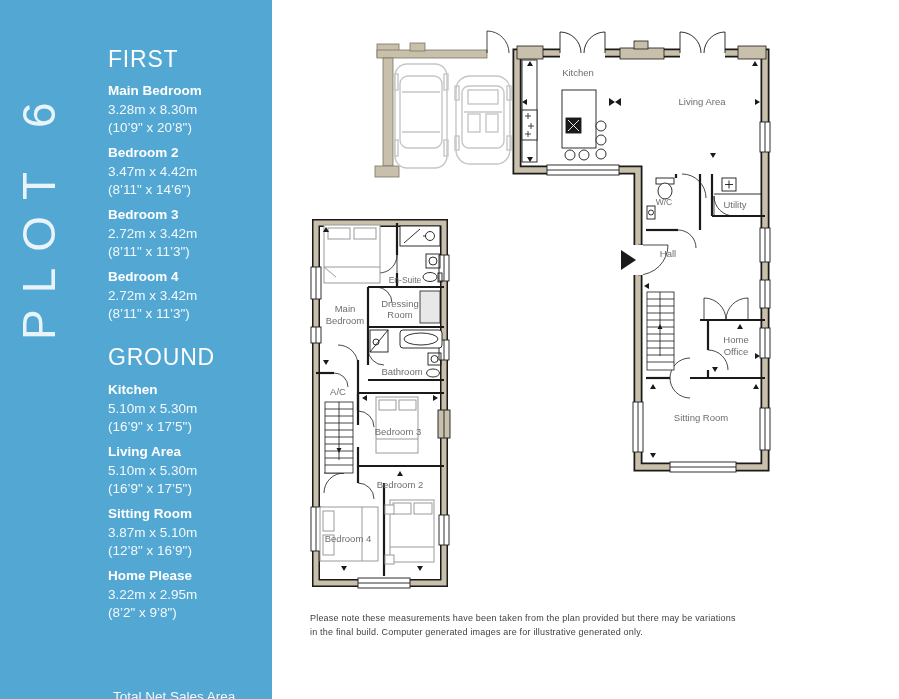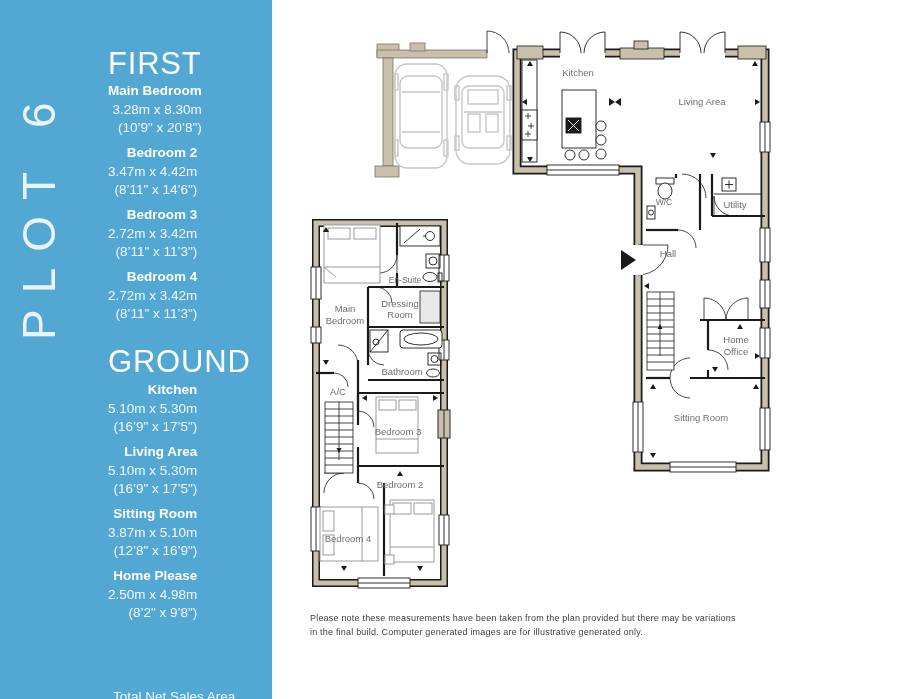--- a/index.html
+++ b/index.html
@@ -9,24 +9,24 @@
   }
   
   .sidebar{position:absolute;left:0;top:0;width:272px;height:699px;background:#52A7D3;}
   .plot-label{
     position:absolute;left:16px;top:40px;height:300px;
     writing-mode:vertical-rl;transform:rotate(180deg);
     font-size:46px;letter-spacing:16px;color:#E9F4FA;font-weight:400;
     white-space:nowrap;line-height:1;
   }
   .side-heading{
-    position:absolute;left:108px;color:#FDFEFE;font-size:31px;font-weight:400;
+    position:absolute;left:108px;color:#FDFEFE;font-size:23px;font-weight:400;
     letter-spacing:.8px;
   }
-  .room-group{position:absolute;left:108px;color:#F3F9FC;font-size:13.5px;line-height:18.5px;text-align:right;}
+  .room-group{position:absolute;left:108px;color:#F3F9FC;font-size:13.5px;line-height:18.5px;}
   .room-group .rname{font-weight:700;color:#FFFFFF;}
   .total-block{position:absolute;left:113px;color:#F3F9FC;font-size:13.5px;line-height:21px;margin-top:48px;}
   
   .plan{position:absolute;}
   svg text{font-family:"Liberation Sans", sans-serif;fill:#6E6E6E;}
   .disclaimer{
     position:absolute;left:310px;top:612px;width:430px;
     font-size:9px;line-height:13.5px;color:#3F3F3F;letter-spacing:.2px;
   }
   .disclaimer span{display:block;}
@@ -74,21 +74,21 @@
       <div>5.10m x 5.30m</div>
       <div>(16’9" x 17’5")</div>
     </div>
     <div class="room-group" style="top:505px">
       <div class="rname">Sitting Room</div>
       <div>3.87m x 5.10m</div>
       <div>(12’8" x 16’9")</div>
     </div>
     <div class="room-group" style="top:567px">
       <div class="rname">Home Please</div>
-      <div>2.50m x 4.98m</div>
+      <div>3.22m x 2.95m</div>
       <div>(8’2" x 9’8")</div>
     </div>
 
     <div class="total-block" style="top:638px">
       <div>Total Net Sales Area</div>
       <div>3154 sq.ft</div>
     </div>
   </div>
 
   <svg class="plan" style="left:300px;top:215px" width="160" height="380" viewBox="0 0 160 380">

